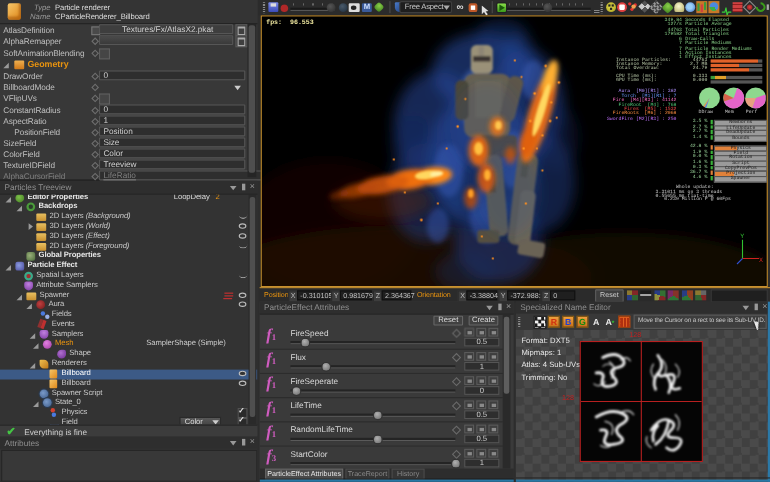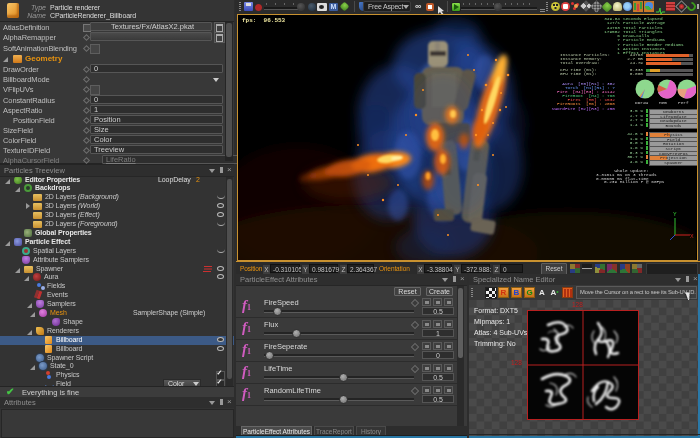--- a/index.html
+++ b/index.html
@@ -84,21 +84,21 @@
   <div class="a lbl" style="left:3px;top:136px;">ColorField</div>
   <div class="dia" style="left:84px;top:138px;"></div>
   <div class="fld" style="left:90px;top:135px;width:133px;height:9px;">Color</div>
 
   <div class="a lbl" style="left:3px;top:146px;">TextureIDField</div>
   <div class="dia" style="left:84px;top:148px;"></div>
   <div class="fld" style="left:90px;top:145px;width:133px;height:9px;">Treeview</div>
 
   <div class="a lbl" style="left:3px;top:156px;color:#7e7e7e;">AlphaCursorField</div>
   <div class="dia" style="left:84px;top:158px;"></div>
-  <div class="fld" style="left:102px;top:155px;width:154px;height:9px;color:#7e7e7e;text-decoration:underline;">LifeRatio</div>
+  <div class="fld" style="left:90px;top:155px;width:154px;height:9px;color:#7e7e7e;text-decoration:underline;">LifeRatio</div>
 
   <div class="a" style="left:225px;top:22px;width:8px;height:139px;background:#252525;"></div>
   <div class="a" style="left:226px;top:23px;width:6px;height:134px;background:#4f4f4f;border-radius:2px;"></div>
 </div>
 
 <div class="a" id="tree" style="left:0;top:165px;width:234px;height:231px;background:#333333;">
   <div class="a" style="left:0;top:0;width:234px;height:11px;background:#2e2e2e;border-bottom:1px solid #262626;">
     <span class="tt" style="position:absolute;left:4px;top:1px;">Particles Treeview</span>
     <div class="a" style="left:209px;top:4px;width:0;height:0;border-left:3px solid transparent;border-right:3px solid transparent;border-top:4px solid #999;"></div>
     <div class="a" style="left:220px;top:2px;width:3px;height:6px;background:#999;"></div>
@@ -600,20 +600,32 @@
     <span class="fico">f<span class="fsub">1</span></span>
         <span class="albl">RandomLifeTime</span>
     <div class="adia"></div>
         <div class="abtn" style="left:186px;"></div>
         <div class="abtn" style="left:197px;"></div>
         <div class="abtn" style="left:208px;"></div>
     <div class="atrk"></div>
         <div class="athm" style="left:103px;"></div>
         <div class="aval">0.5</div>
   </div>
+  <div class="ab" style="top:132px;height:20px;border-bottom:none;">
+    <span class="fico">f<span class="fsub">3</span></span>
+        <span class="albl">StartColor</span>
+    <div class="adia"></div>
+        <div class="abtn" style="left:186px;"></div>
+        <div class="abtn" style="left:197px;"></div>
+        <div class="abtn" style="left:208px;"></div>
+    <div class="atrk"></div>
+        <div class="athm" style="left:174px;"></div>
+        <div class="aval">1</div>
+    <div class="aval" style="top:19.5px;height:4px;line-height:3px;overflow:hidden;">0.4</div>
+  </div>
 
   <div class="a" style="left:221px;top:12px;width:7px;height:140px;background:#2a2a2a;"></div>
   <div class="a" style="left:222px;top:14px;width:5px;height:70px;background:#5e5e5e;border-radius:2px;"></div>
 
   <div class="a" style="left:0;top:152px;width:231px;height:10px;background:#2d2d2d;">
     <span class="a" style="left:5px;top:0;width:71px;height:10px;background:#4a4a4a;color:#e8e8e8;font-size:6.5px;text-align:center;line-height:10px;border:0.5px solid #666;box-sizing:border-box;">ParticleEffect Attributes</span>
     <span class="a" style="left:78px;top:0;width:40px;height:10px;background:#353535;color:#888;font-size:6.5px;text-align:center;line-height:10px;border:0.5px solid #4a4a4a;box-sizing:border-box;overflow:hidden;">TraceReport</span>
     <span class="a" style="left:120px;top:0;width:30px;height:10px;background:#353535;color:#888;font-size:6.5px;text-align:center;line-height:10px;border:0.5px solid #4a4a4a;box-sizing:border-box;overflow:hidden;">History</span>
   </div>
   <div class="a" style="left:0;top:161px;width:231px;height:1px;background:#1f1f1f;"></div>

